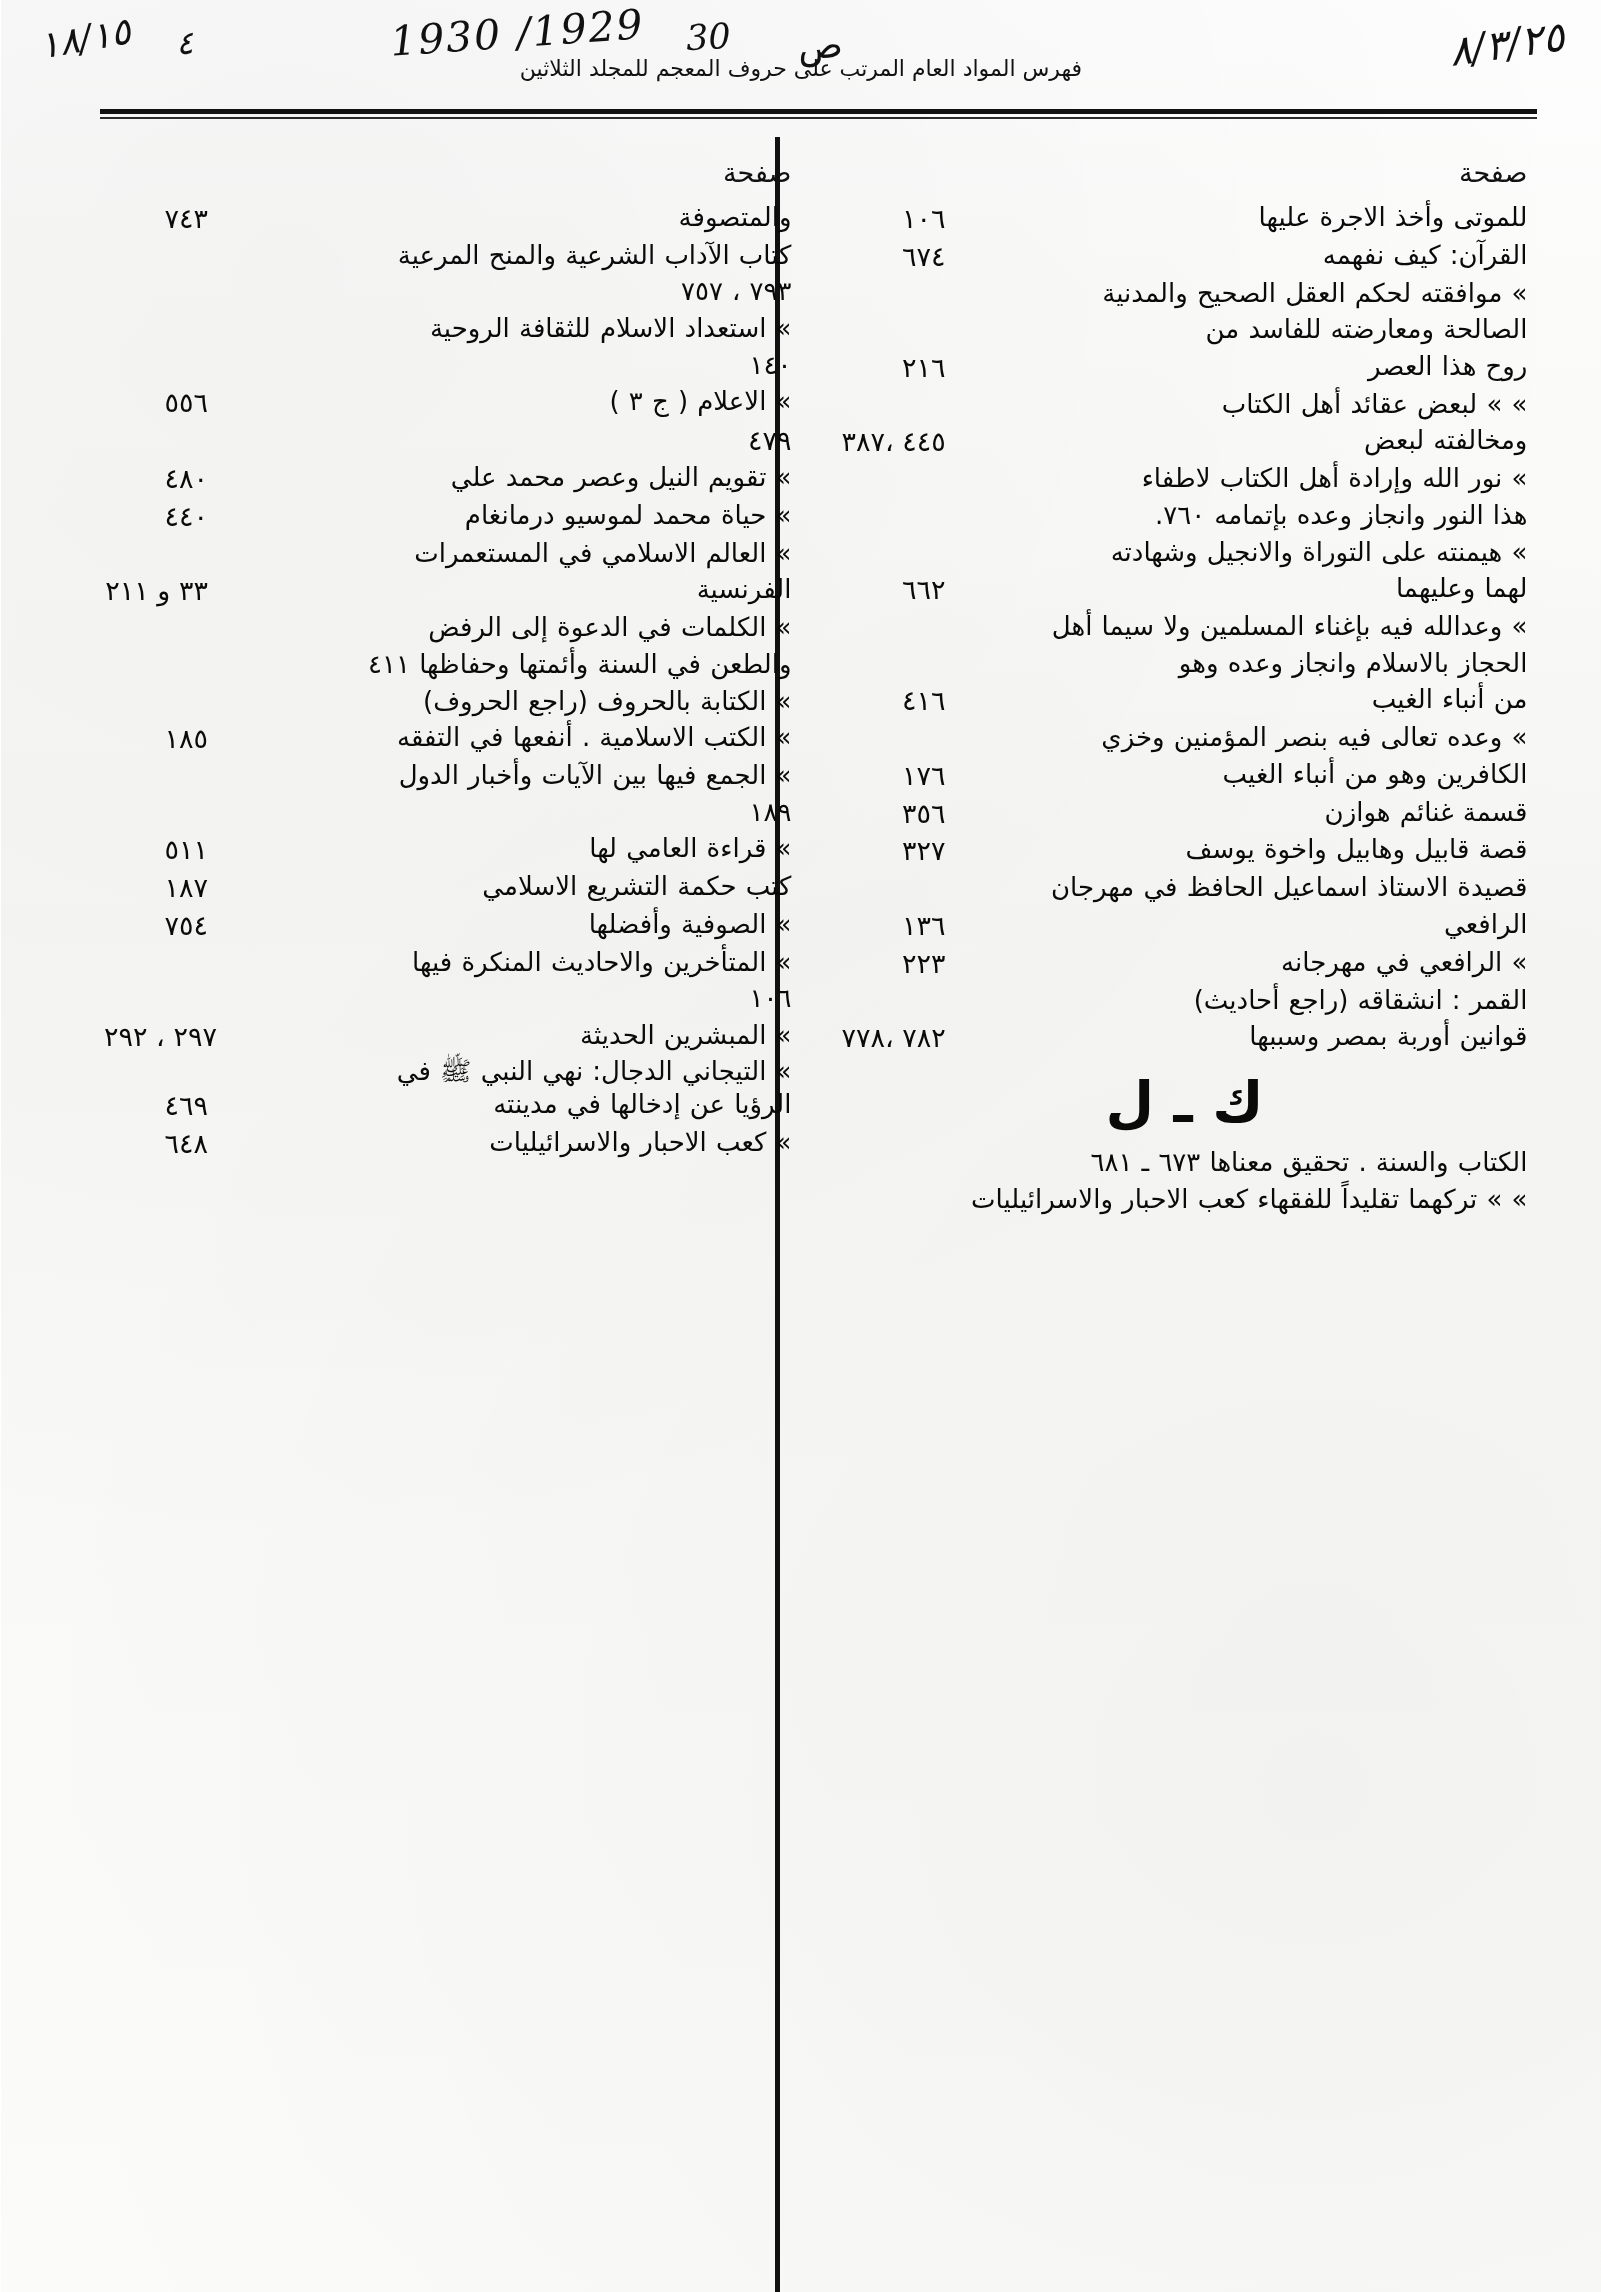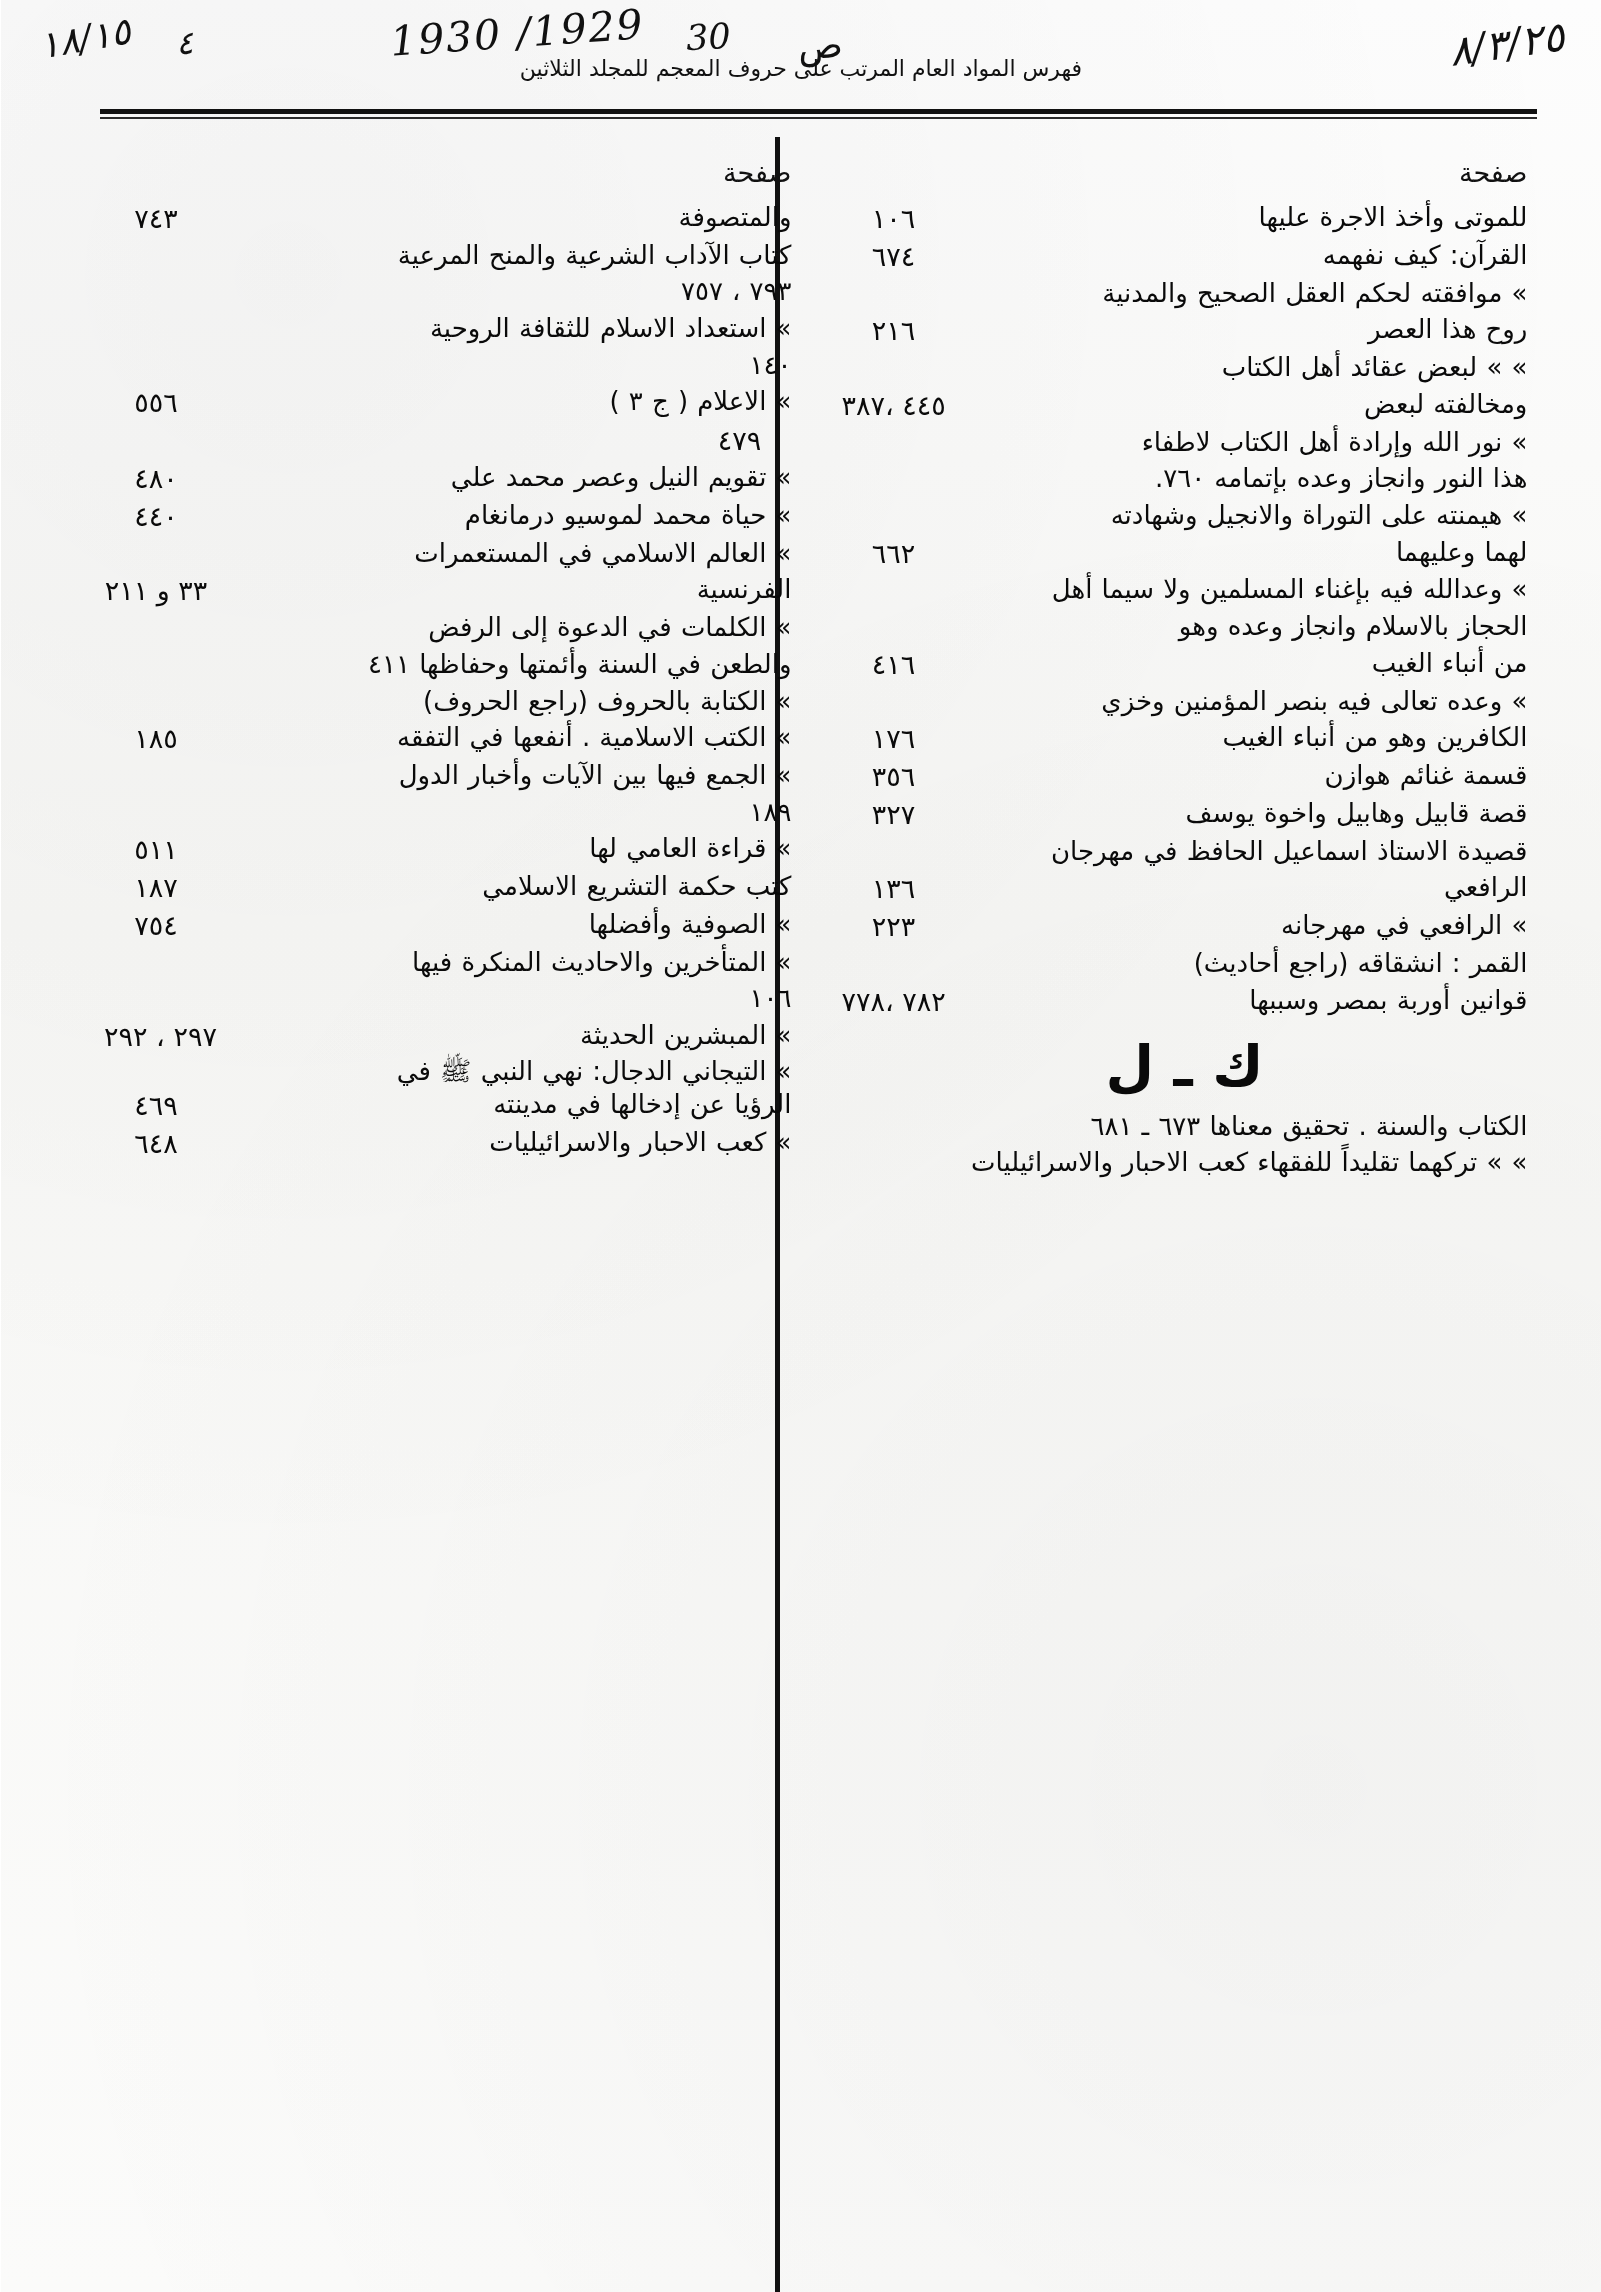--- a/index.html
+++ b/index.html
@@ -116,21 +116,21 @@
     font-size: 26px;
     text-align: right;
     flex: 1 1 auto;
     padding-left: 13px;
     word-spacing: 0.9px;
   }
   .entry .pg {
     font-size: 27px;
     flex: 0 0 auto;
     min-width: 104px;
-    text-align: center;
+    text-align: right;
     direction: rtl;
     white-space: nowrap;
   }
 
   
   .sect-letter {
     text-align: center;
     font-size: 56px;
     font-weight: bold;
     margin: 15px 0 11px 0;
@@ -171,20 +171,24 @@
       </div>
     <div class="entry">
         <div class="txt">القرآن: كيف نفهمه</div>
         <div class="pg">٦٧٤</div>
       </div>
     <div class="entry">
         <div class="txt">»   موافقته لحكم العقل الصحيح والمدنية</div>
         <div class="pg"></div>
       </div>
     <div class="entry">
+        <div class="txt">الصالحة ومعارضته للفاسد من</div>
+        <div class="pg"></div>
+      </div>
+    <div class="entry">
         <div class="txt">روح هذا العصر</div>
         <div class="pg">٢١٦</div>
       </div>
     <div class="entry">
         <div class="txt">»    »   لبعض عقائد أهل الكتاب</div>
         <div class="pg"></div>
       </div>
     <div class="entry">
         <div class="txt">ومخالفته لبعض</div>
         <div class="pg">٤٤٥ ،٣٨٧</div>

